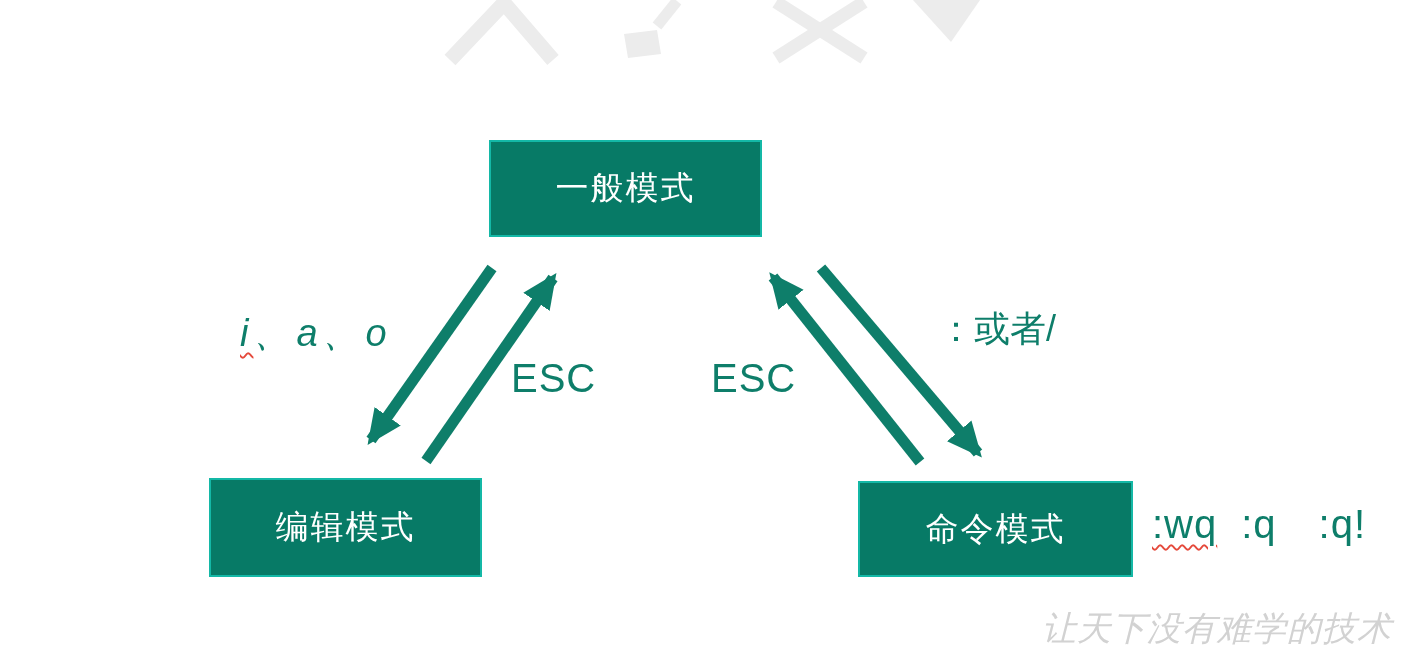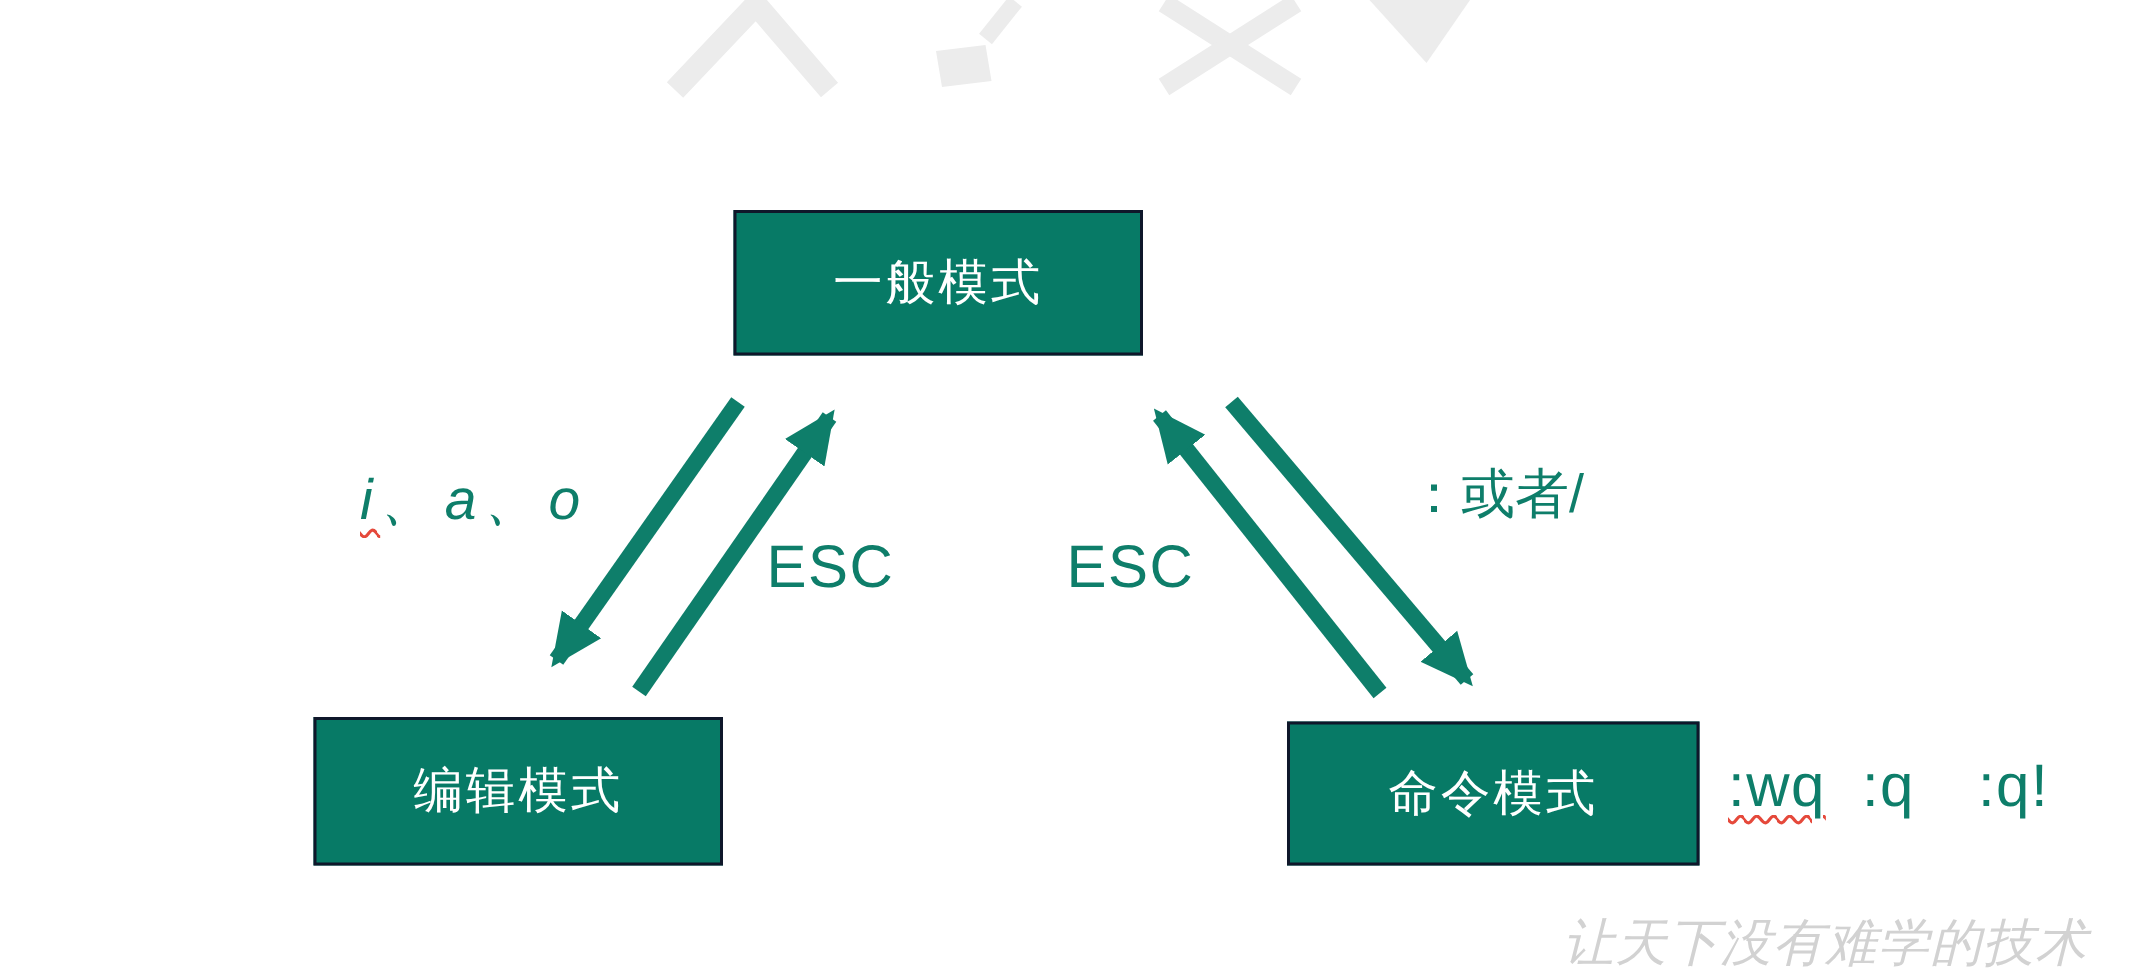--- a/index.html
+++ b/index.html
@@ -2,21 +2,21 @@
 <html><head>
 <meta charset="utf-8">
 <style>
   html,body{margin:0;padding:0;background:#ffffff;}
   .canvas{
     position:relative;width:1425px;height:648px;background:#ffffff;
     overflow:hidden;font-family:"Liberation Sans",sans-serif;
   }
   .overlay{position:absolute;left:0;top:0;width:1425px;height:648px;}
   .node{
-    position:absolute;background:#077A66;border:2px solid #0f172a;
+    position:absolute;background:#077A66;border:2px solid #14b8a6;
     display:flex;align-items:center;justify-content:center;
     color:#ffffff;font-size:33px;letter-spacing:2px;box-sizing:border-box;
   }
   .node-normal{left:489px;top:140px;width:273px;height:97px;}
   .node-edit{left:209px;top:478px;width:273px;height:99px;}
   .node-command{left:858px;top:481px;width:275px;height:96px;}
   .lbl{position:absolute;color:#0E7E6A;white-space:nowrap;text-align:right;}
   .lbl-insert{left:240px;top:308px;font-size:38px;font-style:italic;letter-spacing:5px;}
   .lbl-esc-left{left:511px;top:356px;font-size:40px;letter-spacing:1px;}
   .lbl-esc-right{left:711px;top:356px;font-size:40px;letter-spacing:1px;}

